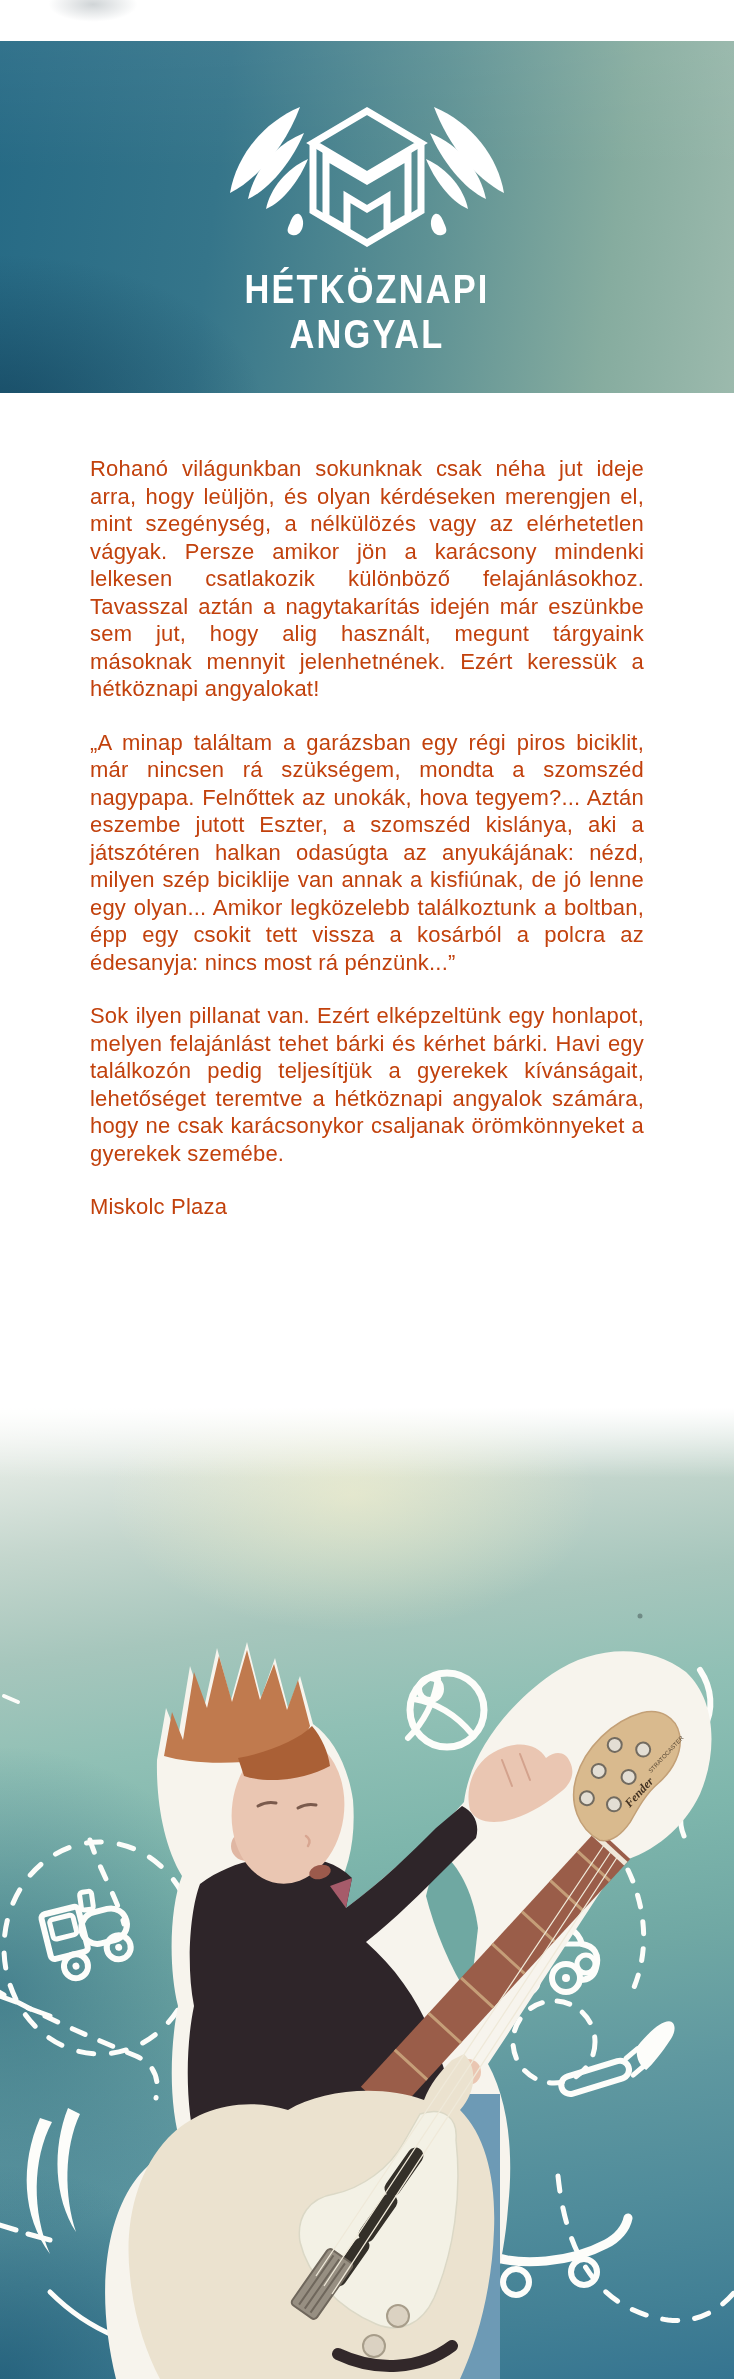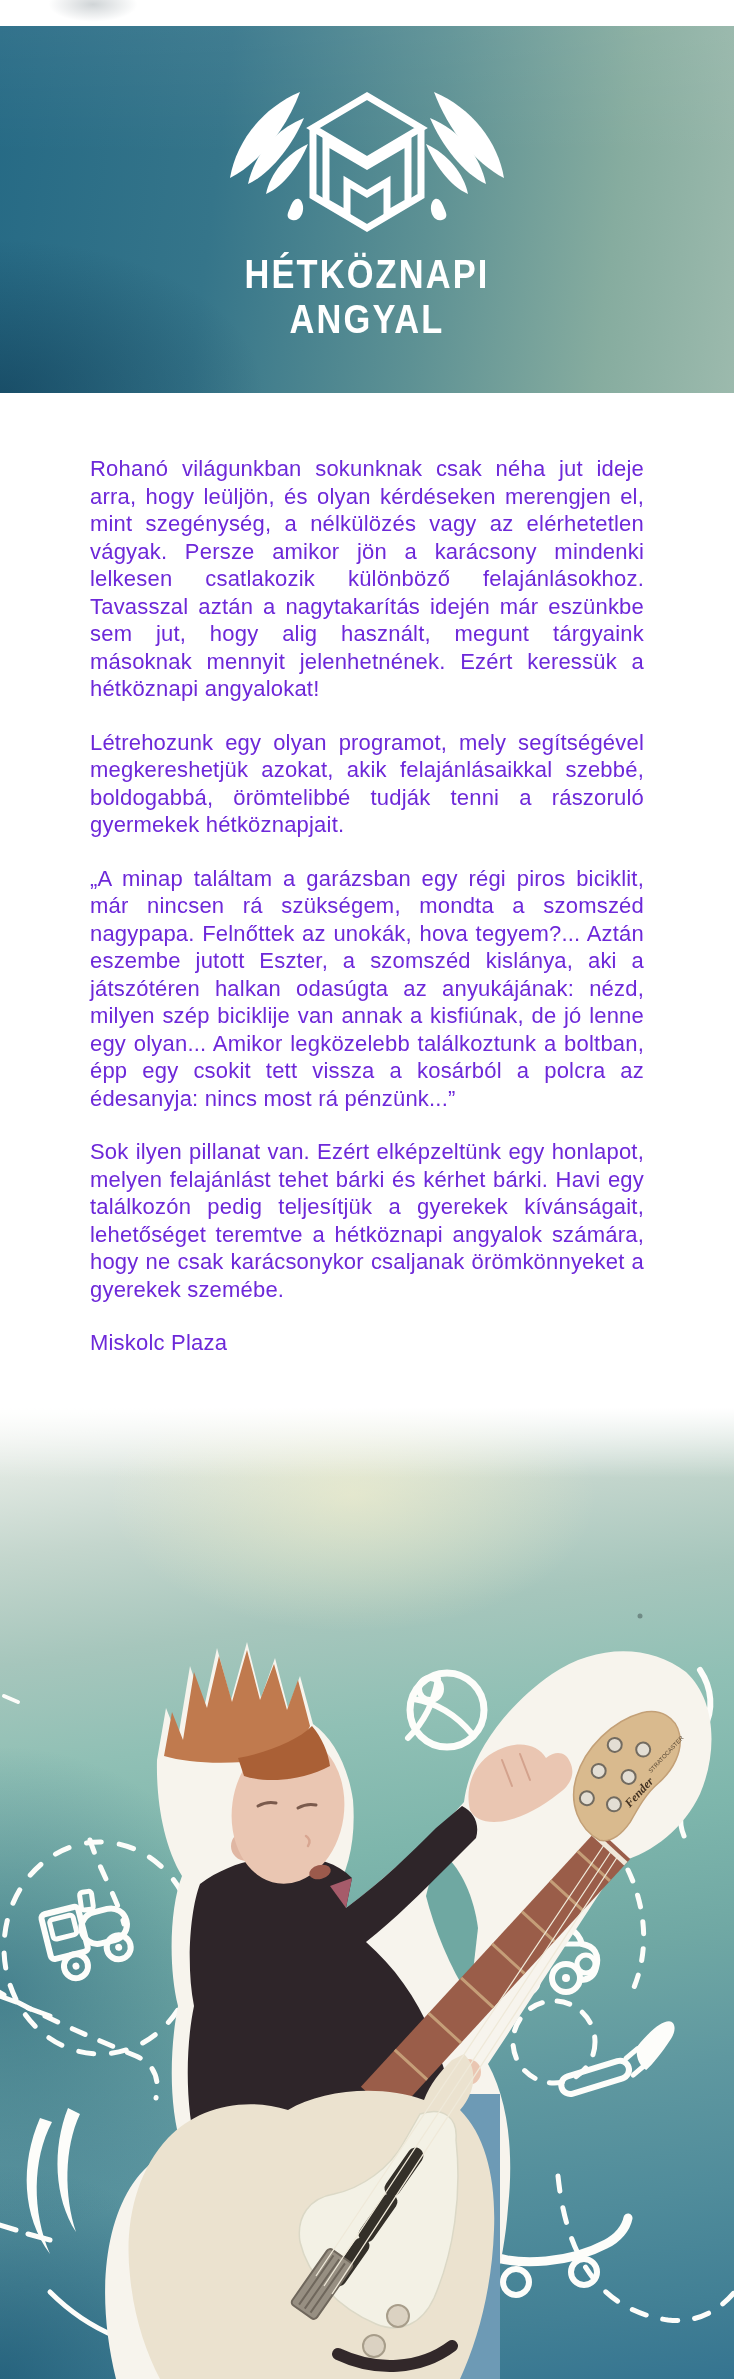--- a/index.html
+++ b/index.html
@@ -3,35 +3,35 @@
 <meta charset="utf-8">
 <style>
   html,body{margin:0;padding:0;background:#ffffff;}
   .page{position:relative;width:734px;height:2379px;overflow:hidden;background:#fff;
         font-family:"Liberation Sans", sans-serif;}
   
   .top-strip{position:absolute;top:0;left:0;width:734px;height:25px;background:#fff;}
   .top-strip::before{content:"";position:absolute;left:48px;top:0;width:90px;height:22px;
         background:radial-gradient(ellipse at 50% 20%,rgba(150,160,165,.45),rgba(150,160,165,0) 70%);}
   
-  .hero{position:absolute;top:26px;left:0;width:734px;height:368px;
+  .hero{position:absolute;top:41px;left:0;width:734px;height:368px;
         background:linear-gradient(97deg,#266a85 0%,#35758a 30%,#5d9194 58%,#86ac9f 82%,#9cbaad 100%);}
   .hero::after{content:"";position:absolute;inset:0;
         background:radial-gradient(ellipse 60% 70% at 0% 100%,rgba(9,48,74,.5),rgba(9,48,74,0) 60%),
                    linear-gradient(180deg,rgba(255,255,255,.06),rgba(0,0,0,0) 35%);}
   .logo{position:absolute;top:64px;left:50%;transform:translateX(-50%);width:420px;
         text-align:center;z-index:2;}
   .logo svg{display:block;margin:0 auto;}
   .brand{color:#ffffff;font-weight:bold;font-size:40px;line-height:45px;
          letter-spacing:2.5px;transform:scaleX(.86);white-space:nowrap;}
   
   .letter{position:absolute;top:393px;left:0;width:734px;background:#fff;
           padding:62px 90px 0;box-sizing:border-box;}
   .letter p{margin:0 0 26px;font-size:22px;line-height:27.5px;letter-spacing:.2px;
-            color:#6d28d9;text-align:justify;}
+            color:#c2410c;text-align:justify;}
   .letter p.signature{text-align:left;margin-top:6px;}
   
   .photo{position:absolute;top:1408px;left:0;width:734px;height:971px;overflow:hidden;
      background:
       radial-gradient(ellipse 340px 190px at 48% 9%,rgba(250,243,204,.55),rgba(250,243,204,0) 72%),
       radial-gradient(ellipse 58% 42% at 0% 60%,rgba(24,86,118,.50),rgba(24,86,118,0) 60%),
       radial-gradient(ellipse 55% 38% at 0% 100%,rgba(14,74,106,.55),rgba(14,74,106,0) 58%),
       linear-gradient(172deg,#eef1ec 0%,#dde6df 7%,#c4d6cd 14%,#a6c6bc 24%,#90c0b5 34%,
                       #7eb6ac 46%,#70a8a4 58%,#5f98a0 70%,#508c9b 82%,#428095 92%,#357490 100%);}
   .photo::before{content:"";position:absolute;top:0;left:0;right:0;height:70px;
@@ -67,21 +67,20 @@
           <path d="M124,52 L124,112 L145,124 L145,92 L165,104 L185,92 L185,124 L206,112 L206,52 L165,76 Z"></path>
         </g>
       </svg>
       <div class="brand">HÉTKÖZNAPI</div>
       <div class="brand">ANGYAL</div>
     </div>
   </header>
 
   <main class="letter">
     <p>Rohanó világunkban sokunknak csak néha jut ideje arra, hogy leüljön, és olyan kérdéseken merengjen el, mint szegénység, a nélkülözés vagy az elérhetetlen vágyak. Persze amikor jön a karácsony mindenki lelkesen csatlakozik különböző felajánlásokhoz. Tavasszal aztán a nagytakarítás idején már eszünkbe sem jut, hogy alig használt, megunt tárgyaink másoknak mennyit jelenhetnének. Ezért keressük a hétköznapi angyalokat!</p>
-    <p>Létrehozunk egy olyan programot, mely segítségével megkereshetjük azokat, akik felajánlásaikkal szebbé, boldogabbá, örömtelibbé tudják tenni a rászoruló gyermekek hétköznapjait.</p>
     <p>„A minap találtam a garázsban egy régi piros biciklit, már nincsen rá szükségem, mondta a szomszéd nagypapa. Felnőttek az unokák, hova tegyem?... Aztán eszembe jutott Eszter, a szomszéd kislánya, aki a játszótéren halkan odasúgta az anyukájának: nézd, milyen szép biciklije van annak a kisfiúnak, de jó lenne egy olyan... Amikor legközelebb találkoztunk a boltban, épp egy csokit tett vissza a kosárból a polcra az édesanyja: nincs most rá pénzünk...”</p>
     <p>Sok ilyen pillanat van. Ezért elképzeltünk egy honlapot, melyen felajánlást tehet bárki és kérhet bárki. Havi egy találkozón pedig teljesítjük a gyerekek kívánságait, lehetőséget teremtve a hétköznapi angyalok számára, hogy ne csak karácsonykor csaljanak örömkönnyeket a gyerekek szemébe.</p>
     <p class="signature">Miskolc Plaza</p>
   </main>
 
   <section class="photo">
     <svg width="734" height="971" viewBox="0 0 734 971">
 
       <circle cx="640" cy="208" r="2.5" fill="rgba(55,70,72,.45)"></circle>
 

